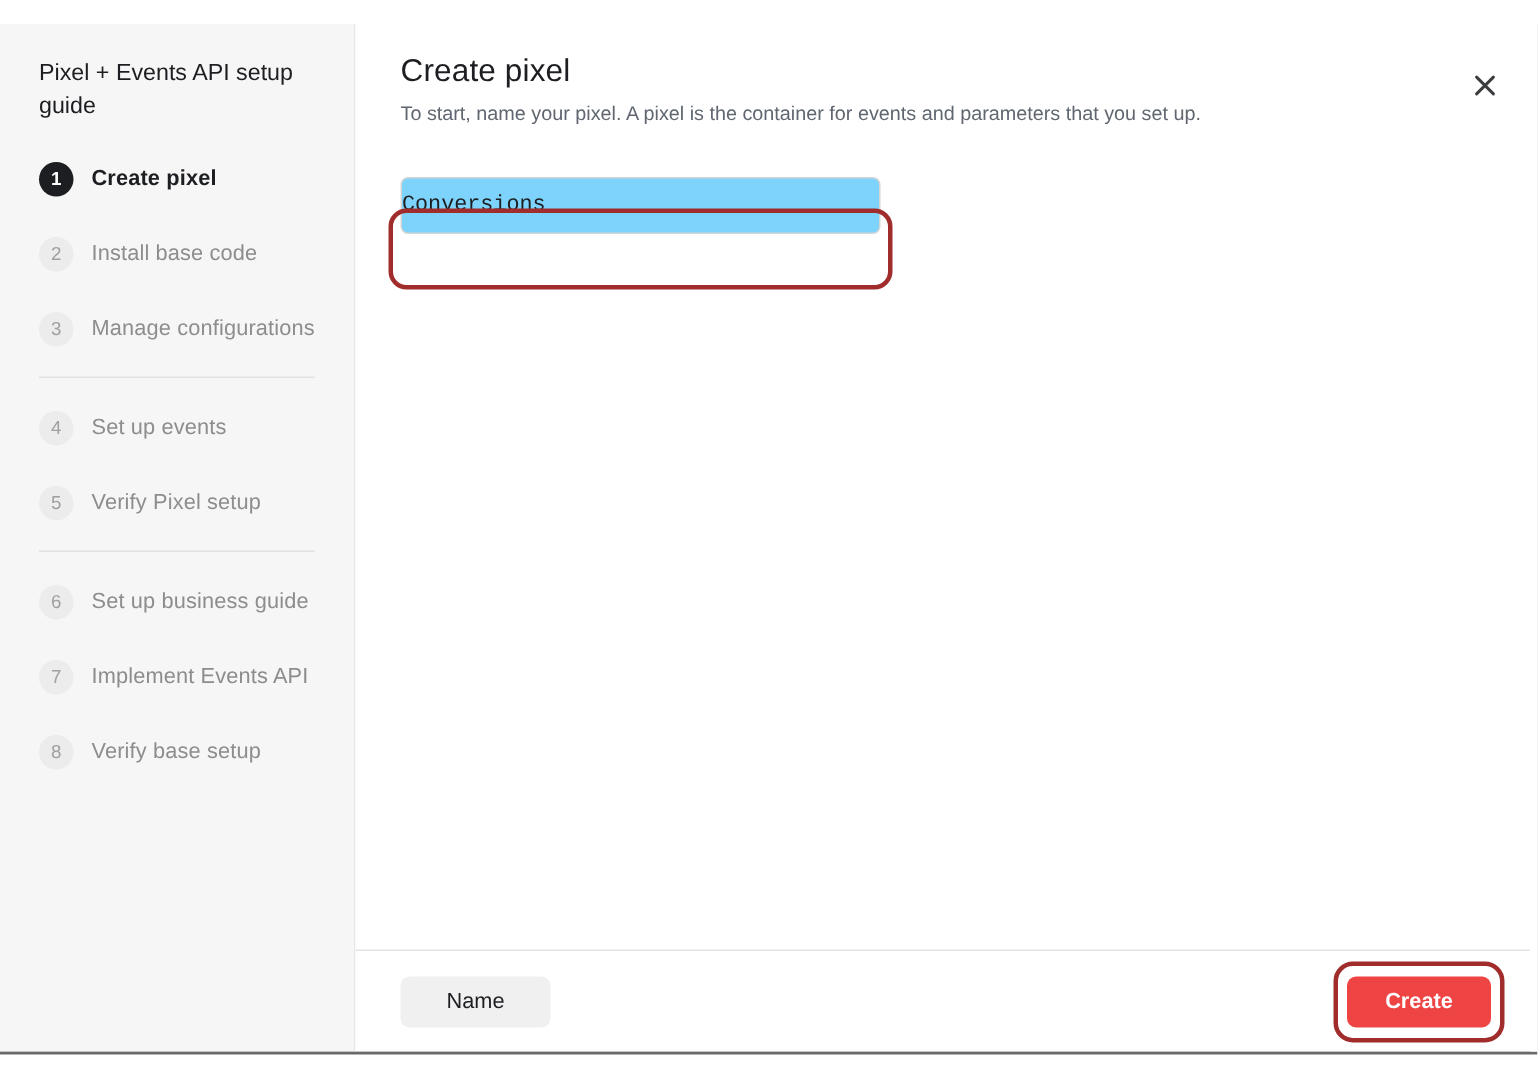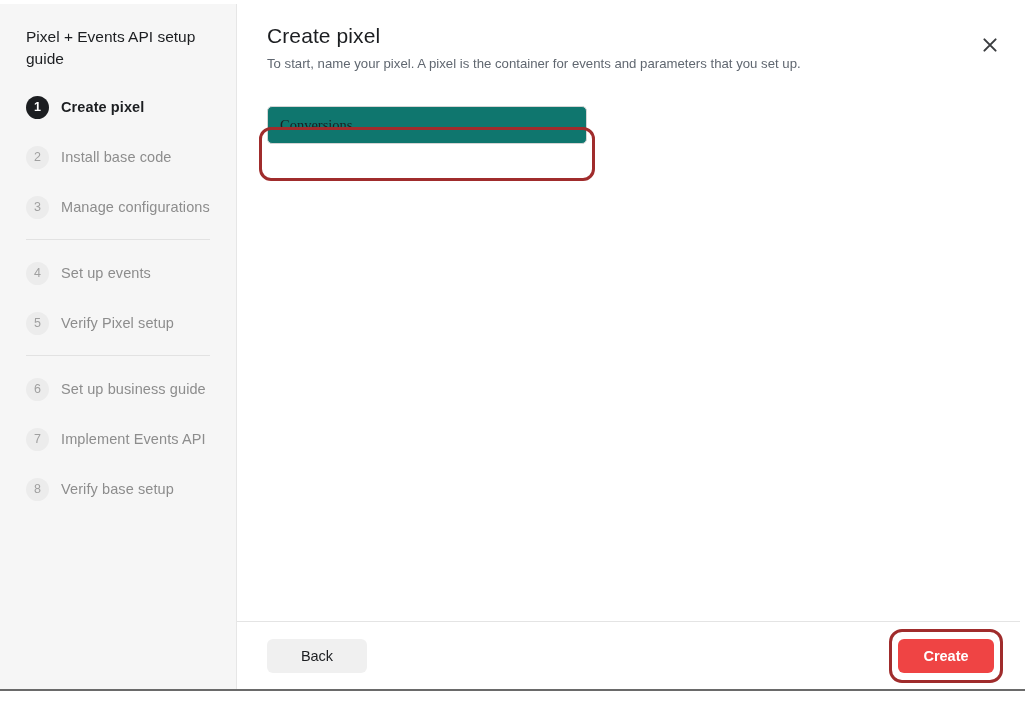--- a/index.html
+++ b/index.html
@@ -11,21 +11,21 @@
     height: 713px;
     font-family: "Liberation Sans", sans-serif;
     background: #ffffff;
     overflow: hidden;
     position: relative;
   }
 
   
   #app {
     position: absolute;
-    left: 0; top: 4px;
+    left: 0; top: 16px;
     width: 1025px;
     height: 687px;
     display: flex;
     background: #ffffff;
     box-sizing: border-box;
     border-bottom: 2px solid #6a6a6a;
     overflow: hidden;
   }
 
   
@@ -128,25 +128,25 @@
     font-weight: 700;
     color: #1c1e21;
     margin-bottom: 8px;
   }
   .text-input {
     width: 320px;
     height: 38px;
     box-sizing: border-box;
     border: 1px solid #d4d4d4;
     border-radius: 5px;
-    background: #0f766e;
-    padding: 0 12px;
+    background: #7dd3fc;
+    padding: 0 0;
     font-size: 14.5px;
     color: #1c1e21;
-    font-family: Liberation Serif, serif;
+    font-family: Liberation Mono, monospace;
     outline: none;
   }
 
   
   .annot-ring {
     position: absolute;
     border: 3px solid #a02c2c;
     border-radius: 12px;
     pointer-events: none;
     box-sizing: border-box;
@@ -300,21 +300,21 @@
           <svg width="16" height="16" viewBox="0 0 16 16" aria-hidden="true">
             <path d="M2.4 2.4 L13.6 13.6 M13.6 2.4 L2.4 13.6" stroke="#3a3c3f" stroke-width="2" stroke-linecap="round"></path>
           </svg>
         </span>
       </button>
 
     </div>
 
     <div id="footer">
 
-      <button class="btn btn-secondary">Back</button>
+      <button class="btn btn-secondary">Name</button>
 
       <span id="create-wrap">
         <button class="btn btn-primary">Create</button>
         <span class="annot-ring" id="ring-create"></span>
       </span>
 
     </div>
 
   </section>
 

